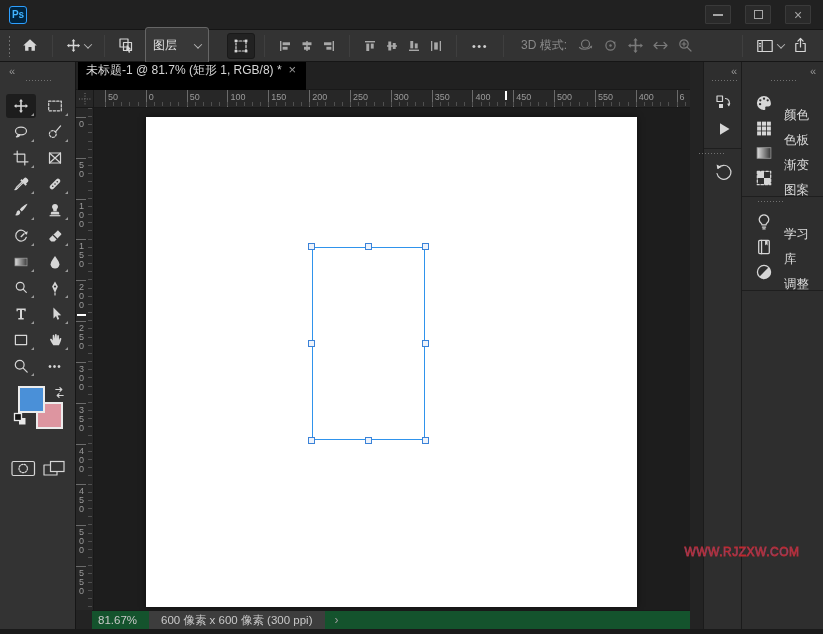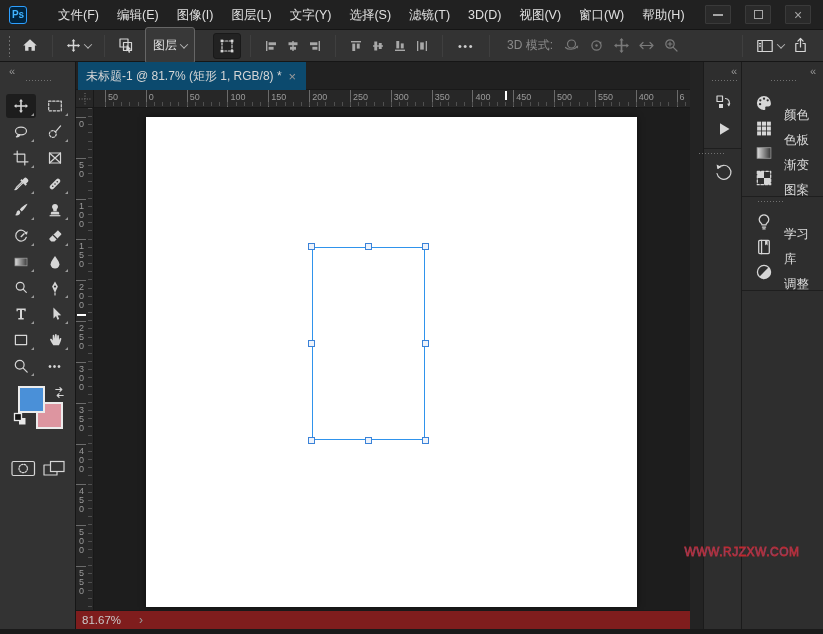--- a/index.html
+++ b/index.html
@@ -24,21 +24,21 @@
   
   .optionsbar{ position:absolute; left:0; top:30px; width:823px; height:32px; background:#333;
                border-bottom:1px solid #161616; display:flex; align-items:center; padding-left:6px; }
   .vgrip{ width:3px; height:22px; margin:0 6px 0 2px;
           background:radial-gradient(circle,#6e6e6e .9px,transparent 1.1px); background-size:3px 4px; }
   .sep{ width:1px; height:22px; background:#242424; border-right:1px solid #3f3f3f; margin:0 9px; }
   .obtn{ display:flex; align-items:center; justify-content:center; height:26px; padding:0 4px; }
   .chev{ width:6px; height:6px; border-right:1.6px solid #b5b5b5; border-bottom:1.6px solid #b5b5b5;
          transform:rotate(45deg) translate(-1px,-1px); margin-left:4px; }
   .layer-dd{ display:flex; align-items:center; border:1px solid #666; border-radius:3px; height:37px;
-             padding:0 7px; margin:0 6px; font-size:12px; color:#e0e0e0; background:#383838; }
+             padding:0 7px; margin:0 6px; font-size:12px; color:#e0e0e0; background:#383838;gap:14px; }
   .tctl{ background:#222; border:1px solid #191919; border-radius:3px; margin-left:12px; width:28px; }
   .dots{ font-size:11px; letter-spacing:1.5px; color:#cfcfcf; padding:0 6px; }
   .opt-label{ font-size:12px; color:#8a8a8a; margin:0 6px 0 8px; white-space:nowrap; }
   .dim .s{ stroke:#7a7a7a; } .dim .f{ fill:#7a7a7a; }
   .right-group{ margin-left:auto; display:flex; align-items:center; padding-right:10px; }
 
   
   svg .s{ fill:none; stroke:#d6d6d6; stroke-width:1.2; stroke-linecap:round; stroke-linejoin:round; }
   svg .f{ fill:#d6d6d6; stroke:none; }
   svg .a8{ fill:#a8a8a8; stroke:none; }
@@ -63,22 +63,22 @@
   .bgsw{ position:absolute; left:36px; top:18px; width:27px; height:27px; border:2px solid #ececec; }
   .swapic{ position:absolute; left:53px; top:1px; }
   .minisw{ position:absolute; left:13px; top:28px; }
   .qmask{ position:absolute; left:11px; top:76px; }
   .scrmode{ position:absolute; left:43px; top:76px; }
 
   
   .docarea{ position:absolute; left:76px; top:62px; width:614px; bottom:5px; background:#232323; }
   .tabstrip{ position:absolute; left:0; top:0; right:0; height:28px; background:#212121;
              border-bottom:1px solid #191919; }
-  .tab{ position:absolute; left:2px; top:0; height:28px; width:228px; background:#0c4a6e;
-        display:flex; align-items:center; padding:0 8px; font-size:12px; color:#d6d6d6; }
+  .tab{ position:absolute; left:2px; top:0; height:28px; width:228px; background:#000000;
+        display:flex; align-items:flex-start; padding:0 8px; font-size:12px; color:#d6d6d6; }
   .tab-title{ white-space:nowrap; overflow:hidden; }
   .tab-close{ margin-left:auto; color:#9a9a9a; font-size:13px; padding:0 2px; }
 
   .viewport{ position:absolute; left:0; top:28px; right:0; bottom:19px; background:#1d1d1d; overflow:hidden; }
   .hruler{ position:absolute; left:0; top:0; right:0; height:18px; background:#272727;
            border-bottom:1px solid #191919; overflow:hidden; }
   .hruler::after{ content:""; position:absolute; left:29px; right:0; bottom:1px; height:4px;
            background:repeating-linear-gradient(90deg,#4f4f4f 0 1px,transparent 1px 8.166px); }
   .hticks{ display:flex; margin-left:29px; height:18px; }
   .htick{ flex:none; width:40.83px; border-left:1px solid #6b6b6b; font-size:9px; color:#9b9b9b;
@@ -97,21 +97,21 @@
   .vmarker{ position:absolute; left:1px; top:206px; width:9px; height:2px; background:#fff; z-index:4; }
 
   .canvas{ position:absolute; left:70px; top:27px; width:491px; height:490px; background:#fff;
            box-shadow:0 0 6px rgba(0,0,0,.55); }
   .selrect{ position:absolute; left:166px; top:130px; width:113px; height:193px; border:1.5px solid #2f93ec; }
   .handle{ position:absolute; width:7px; height:7px; background:#eef3fb; border:1.5px solid #3a82d8; }
   .h-nw{ left:-5px; top:-5px; } .h-n{ left:calc(50% - 4px); top:-5px; } .h-ne{ right:-5px; top:-5px; }
   .h-w{ left:-5px; top:calc(50% - 4px); } .h-e{ right:-5px; top:calc(50% - 4px); }
   .h-sw{ left:-5px; bottom:-5px; } .h-s{ left:calc(50% - 4px); bottom:-5px; } .h-se{ right:-5px; bottom:-5px; }
 
-  .statusbar{ position:absolute; left:0; right:0; bottom:0; height:19px; background:#7f1d1d;
+  .statusbar{ position:absolute; left:16px; right:0; bottom:0; height:19px; background:#14532d;
               border-top:1px solid #191919; display:flex; align-items:center; font-size:11.5px; color:#c9c9c9; }
   .zoomfield{ padding:0 8px 0 6px; }
   .docinfo{ background:#3d3d3d; height:100%; display:flex; align-items:center; padding:0 12px; margin-left:4px; }
   .statchev{ margin-left:10px; color:#9a9a9a; font-size:12px; }
 
   
   .rightdocks{ position:absolute; left:690px; top:62px; right:0; bottom:5px; background:#232323; }
   .ndock{ position:absolute; left:13px; top:0; width:40px; bottom:0; background:#2e2e2e;
           border-left:1px solid #1b1b1b; }
   .ndock .collapse{ left:auto; right:7px; }
@@ -134,33 +134,20 @@
            -webkit-text-stroke:.8px #c1272d; margin-top:18px; white-space:nowrap; }
   .bottomstrip{ position:absolute; left:0; right:0; bottom:0; height:5px; background:#1a1a1a; }
 </style>
 </head>
 <body>
 
 <div class="app">
 
   <header class="menubar">
     <div class="ps-logo">Ps</div>
-    <nav class="menu-items">
-        <span class="menu-item">文件(F)</span>
-        <span class="menu-item">编辑(E)</span>
-        <span class="menu-item">图像(I)</span>
-        <span class="menu-item">图层(L)</span>
-        <span class="menu-item">文字(Y)</span>
-        <span class="menu-item">选择(S)</span>
-        <span class="menu-item">滤镜(T)</span>
-        <span class="menu-item">3D(D)</span>
-        <span class="menu-item">视图(V)</span>
-        <span class="menu-item">窗口(W)</span>
-        <span class="menu-item">帮助(H)</span>
-      </nav>
     <div class="win-controls">
       <span class="winbtn">
           <span class="min-glyph"></span>
         </span>
       <span class="winbtn">
           <span class="max-glyph"></span>
         </span>
       <span class="winbtn">×</span>
     </div>
   </header>
@@ -528,20 +515,21 @@
           <span class="handle h-w"></span>
           <span class="handle h-e"></span>
           <span class="handle h-sw"></span>
           <span class="handle h-s"></span>
           <span class="handle h-se"></span>
         </div>
       </div>
     </div>
     <div class="statusbar">
       <span class="zoomfield">81.67%</span>
+      <span class="docinfo">600 像素 x 600 像素 (300 ppi)</span>
       <span class="statchev">›</span>
     </div>
   </div>
 
   <div class="rightdocks">
     <div class="ndock">
       <div class="dockhead">
         <span class="collapse">«</span>
         <span class="hgrip"></span>
       </div>

